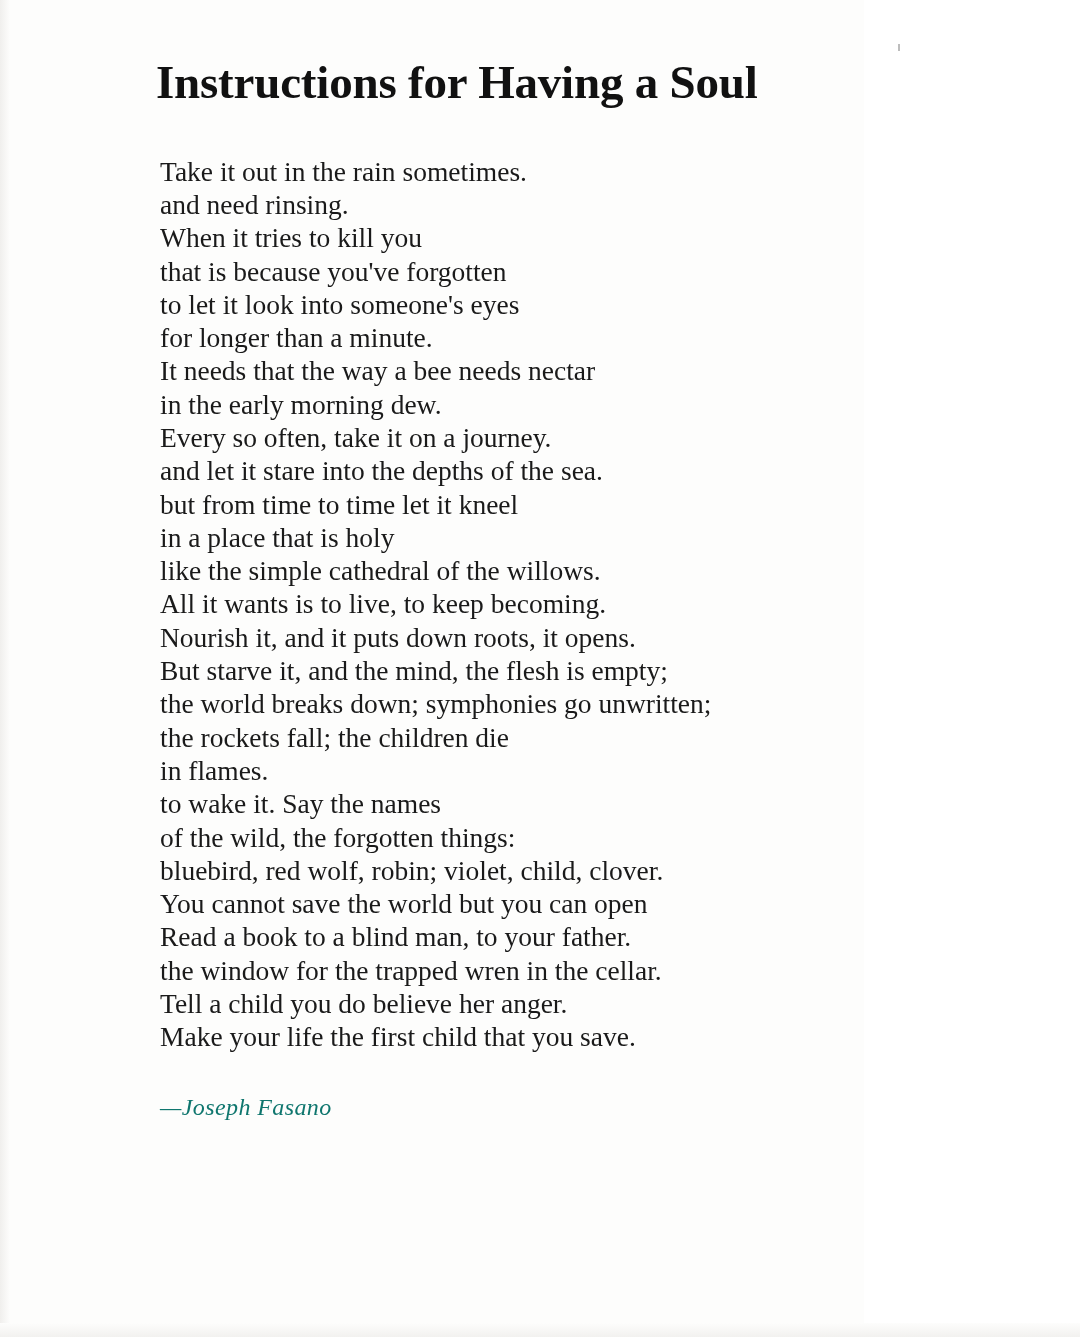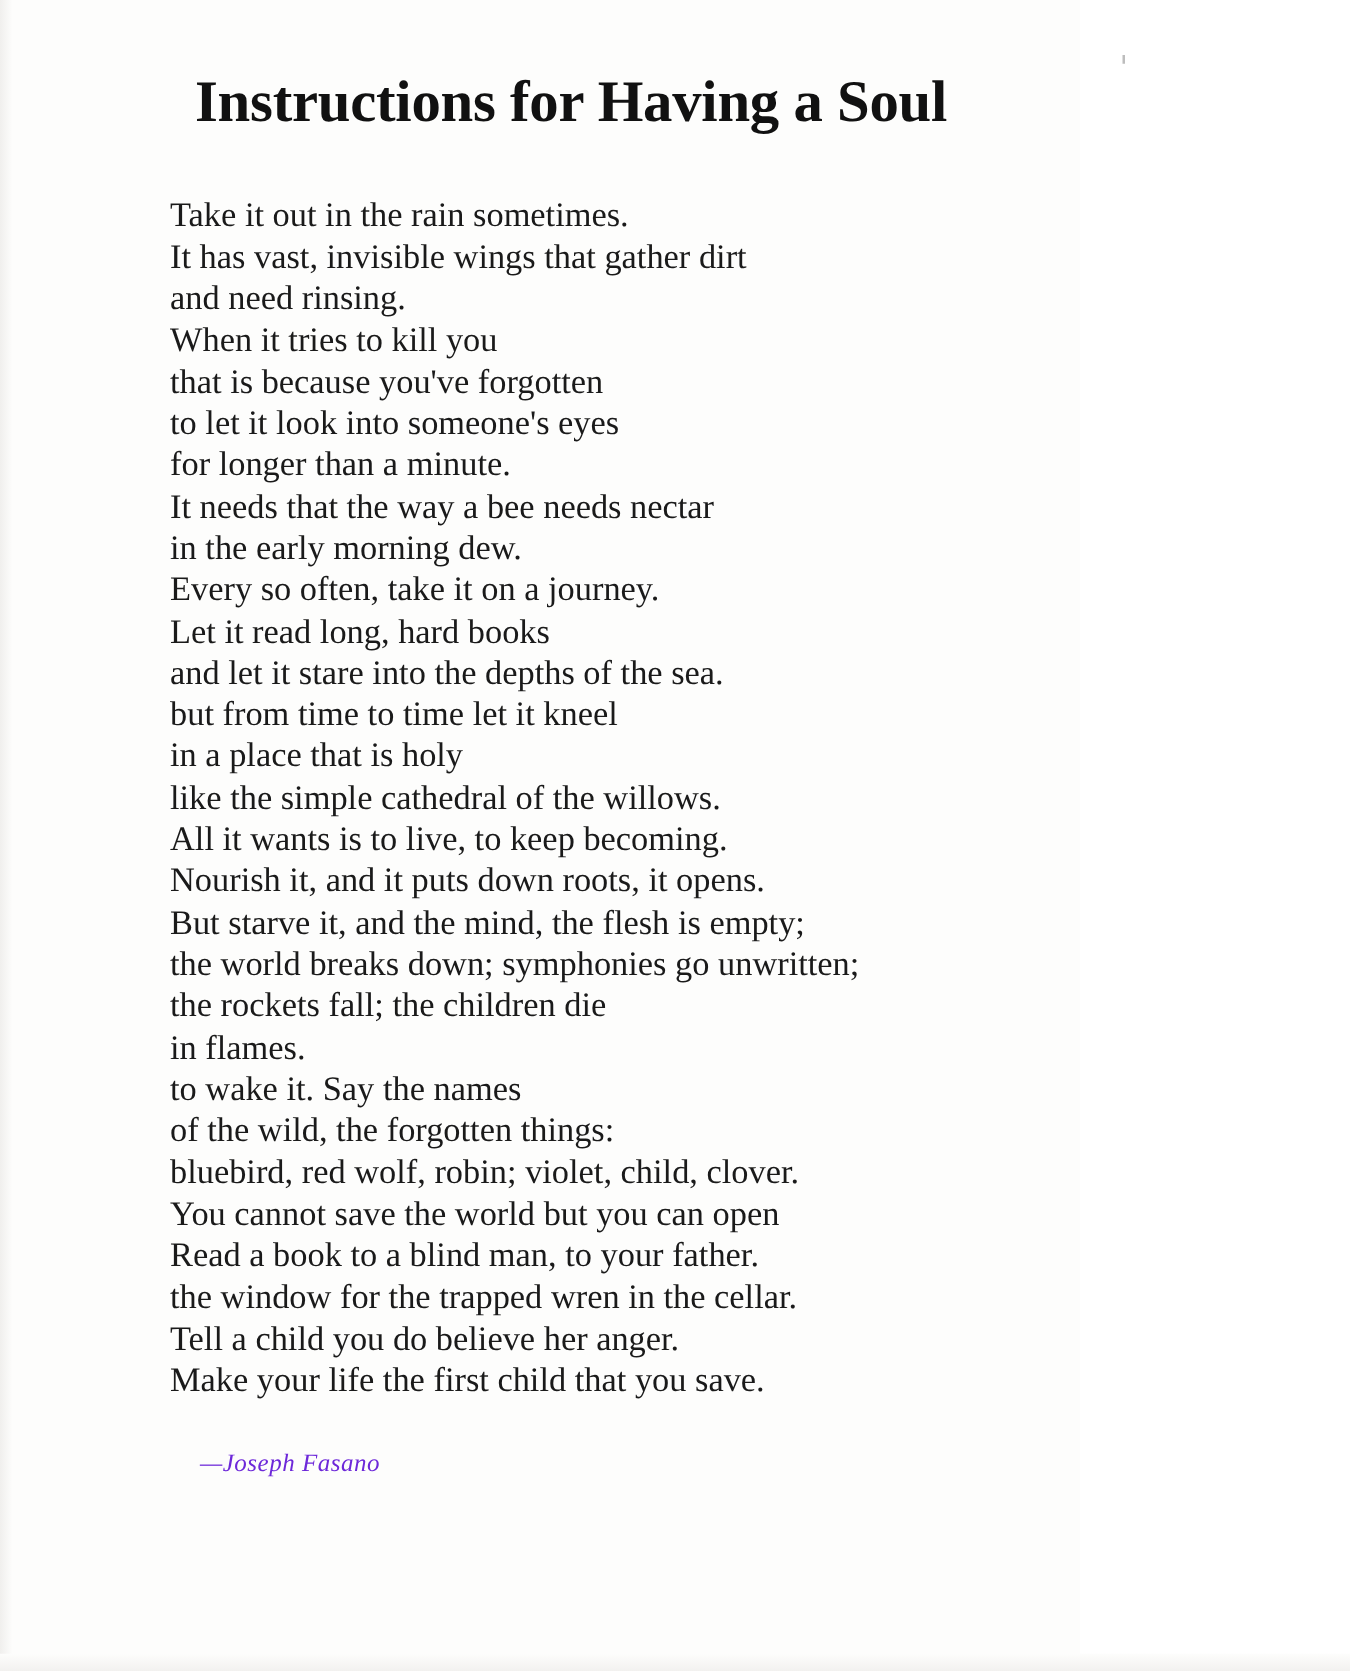--- a/index.html
+++ b/index.html
@@ -26,35 +26,35 @@
     font-family: "Liberation Serif", serif;
     font-weight: bold;
     font-size: 47px;
     line-height: 1.12;
     letter-spacing: -0.2px;
     color: #111111;
     margin: 0 0 0 96px;
     padding-top: 8px;
   }
   .poem-body {
-    margin: 46px 0 0 76px;
+    margin: 46px 0 0 100px;
     font-size: 27.5px;
     line-height: 33.3px;
     color: #1a1a1a;
   }
   .poem-line {
     white-space: pre;
     font-family: "Liberation Serif", serif;
   }
   .attribution {
     margin: 40px 0 0 100px;
     font-family: "Liberation Serif", serif;
     font-style: italic;
-    font-size: 20px;
-    color: #6d28d9;
+    font-size: 24px;
+    color: #0f766e;
     letter-spacing: 0.4px;
   }
   .speck {
     position: absolute;
     top: 44px;
     left: 898px;
     width: 2px;
     height: 7px;
     background: #bdbdbd;
   }
@@ -81,30 +81,28 @@
 <div class="page">
 
   <div class="edge-left"></div>
 
   <div class="speck"></div>
 
   <h1 class="poem-title">Instructions for Having a Soul</h1>
 
   <div class="poem-body">
     <div class="poem-line">Take it out in the rain sometimes.</div>
-    <div class="poem-line">It has vast, invisible wings that gather dirt</div>
     <div class="poem-line">and need rinsing.</div>
     <div class="poem-line">When it tries to kill you</div>
     <div class="poem-line">that is because you've forgotten</div>
     <div class="poem-line">to let it look into someone's eyes</div>
     <div class="poem-line">for longer than a minute.</div>
     <div class="poem-line">It needs that the way a bee needs nectar</div>
     <div class="poem-line">in the early morning dew.</div>
     <div class="poem-line">Every so often, take it on a journey.</div>
-    <div class="poem-line">Let it read long, hard books</div>
     <div class="poem-line">and let it stare into the depths of the sea.</div>
     <div class="poem-line">but from time to time let it kneel</div>
     <div class="poem-line">in a place that is holy</div>
     <div class="poem-line">like the simple cathedral of the willows.</div>
     <div class="poem-line">All it wants is to live, to keep becoming.</div>
     <div class="poem-line">Nourish it, and it puts down roots, it opens.</div>
     <div class="poem-line">But starve it, and the mind, the flesh is empty;</div>
     <div class="poem-line">the world breaks down; symphonies go unwritten;</div>
     <div class="poem-line">the rockets fall; the children die</div>
     <div class="poem-line">in flames.</div>

